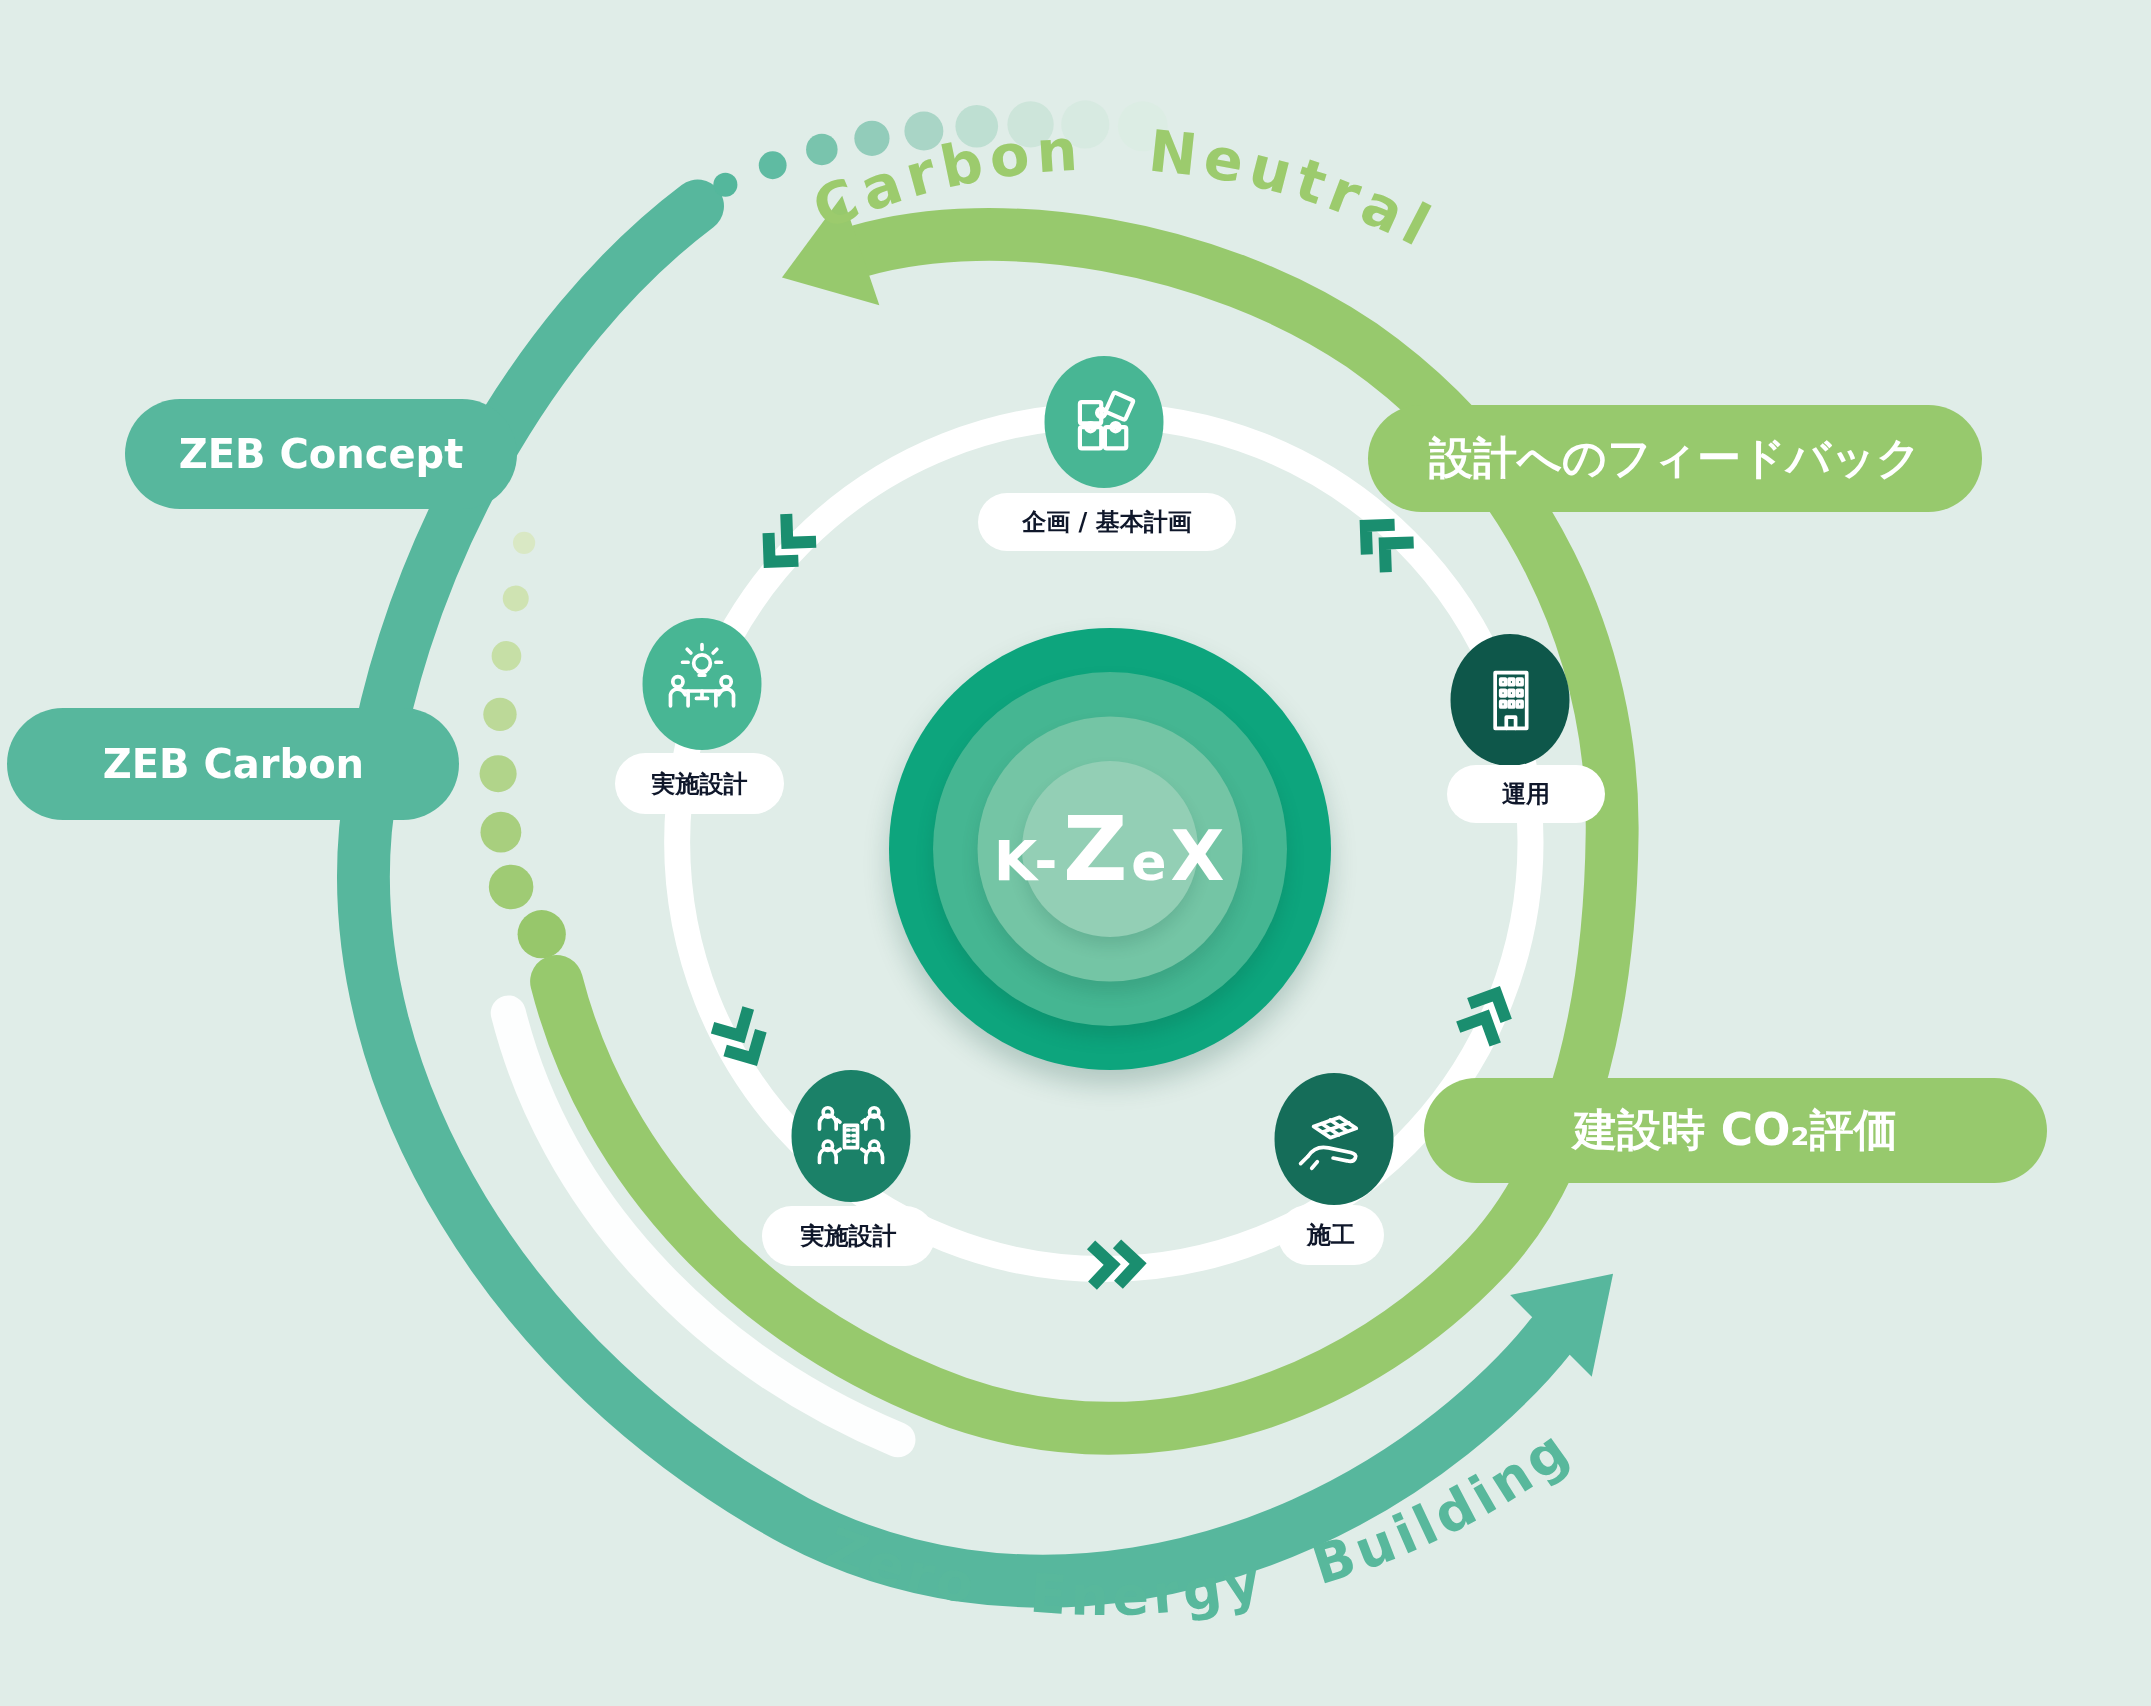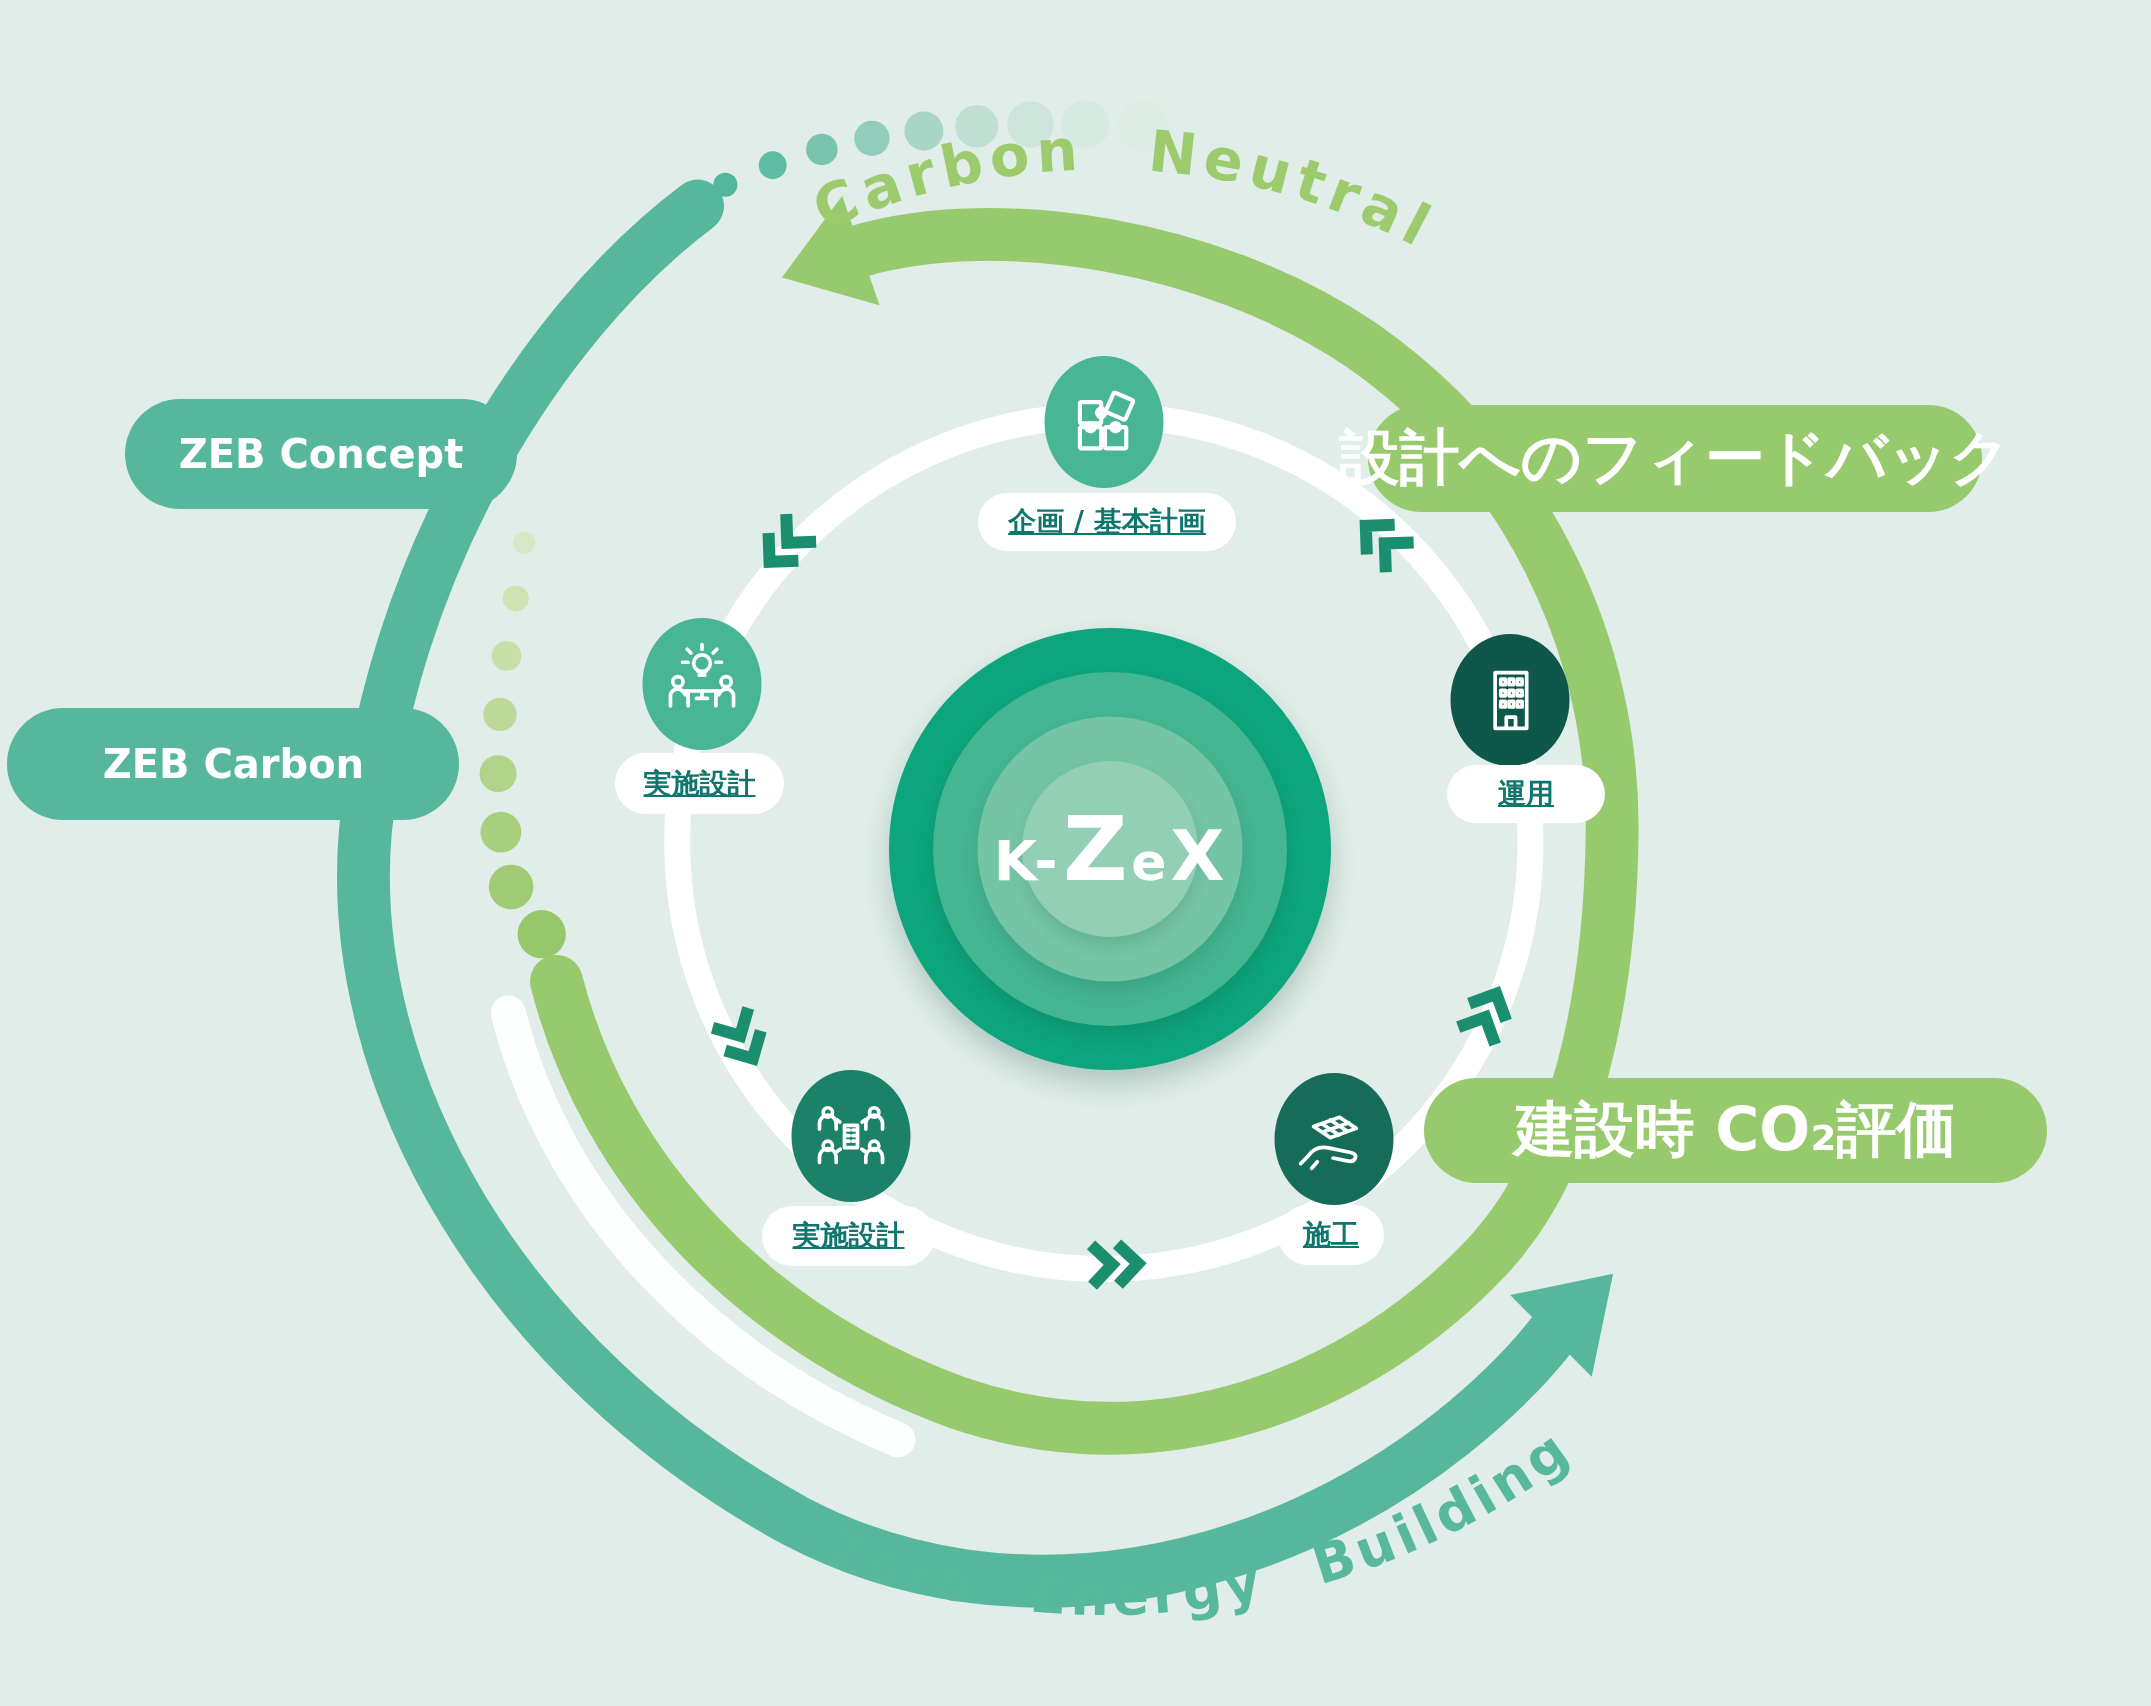--- a/index.html
+++ b/index.html
@@ -2,22 +2,22 @@
 <html style="font-size:15px"><head>
 <meta charset="utf-8">
 <style>
   html,body{margin:0;padding:0;}
   #stage{position:relative;width:2152px;height:1707px;background:#e0ede8;overflow:hidden;
          font-family:"DejaVu Sans","Liberation Sans",sans-serif;}
   #stage svg.layer{position:absolute;left:0;top:0;}
   .pill{position:absolute;display:flex;align-items:center;justify-content:center;
         font-weight:700;white-space:nowrap;}
   .pill-teal{background:#57b79d;color:#ffffff;font-size:40px;border-radius:58px;}
-  .pill-green{background:#97c96d;color:#ffffff;font-size:60px;border-radius:56px;}
-  .pill-white{background:#ffffff;color:#0f766e;font-size:28px;border-radius:33px;text-decoration:underline;}
+  .pill-green{background:#97c96d;color:#ffffff;font-size:44px;border-radius:56px;}
+  .pill-white{background:#ffffff;color:#0f172a;font-size:24px;border-radius:33px;}
   .step-icon{position:absolute;border-radius:50%;display:flex;align-items:center;justify-content:center;
              transform:translate(-50%,-50%);}
   .bullseye{position:absolute;border-radius:50%;transform:translate(-50%,-50%);}
   #logo{position:absolute;left:1110px;top:849px;transform:translate(-50%,-50%);
         display:flex;align-items:baseline;color:#fff;font-weight:700;letter-spacing:1.9px;z-index:40;}
   #logo .lk{font-size:56px;} #logo .lz{font-size:89px;margin:0 1.9px 0 3.7px;}
   #logo .le{font-size:52px;} #logo .lx{font-size:70px;margin-left:1.9px;}
 </style>
 </head>
 <body>

